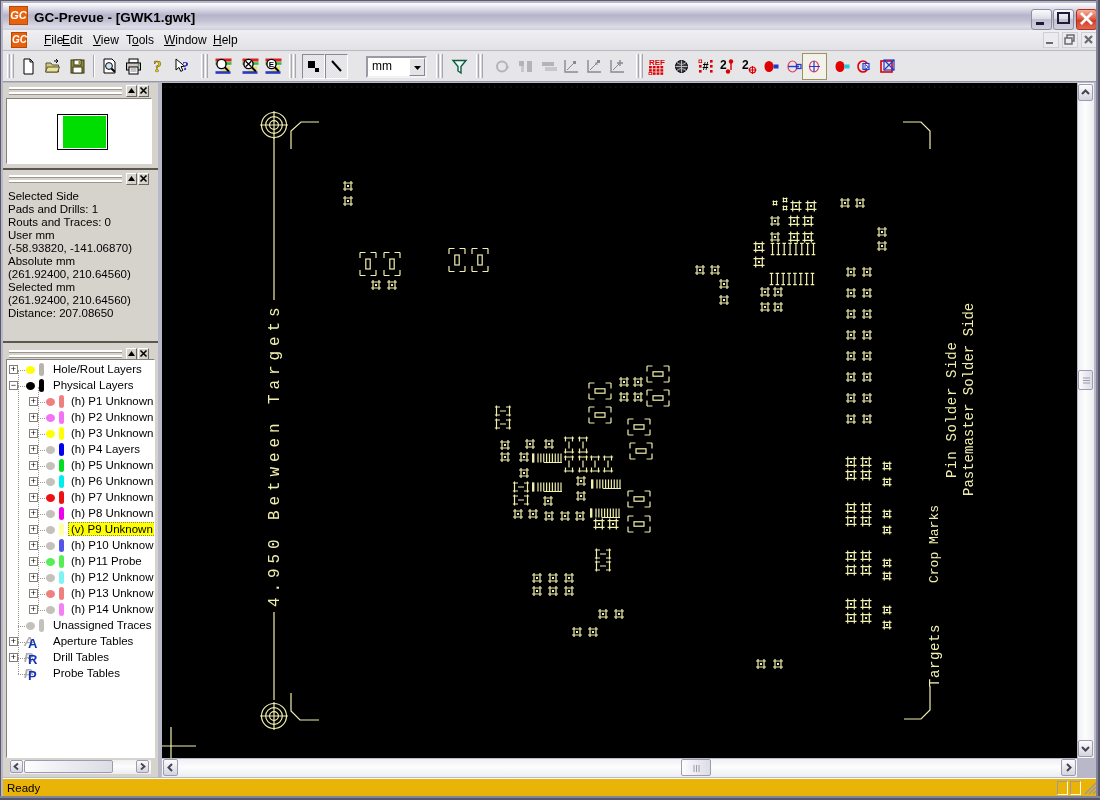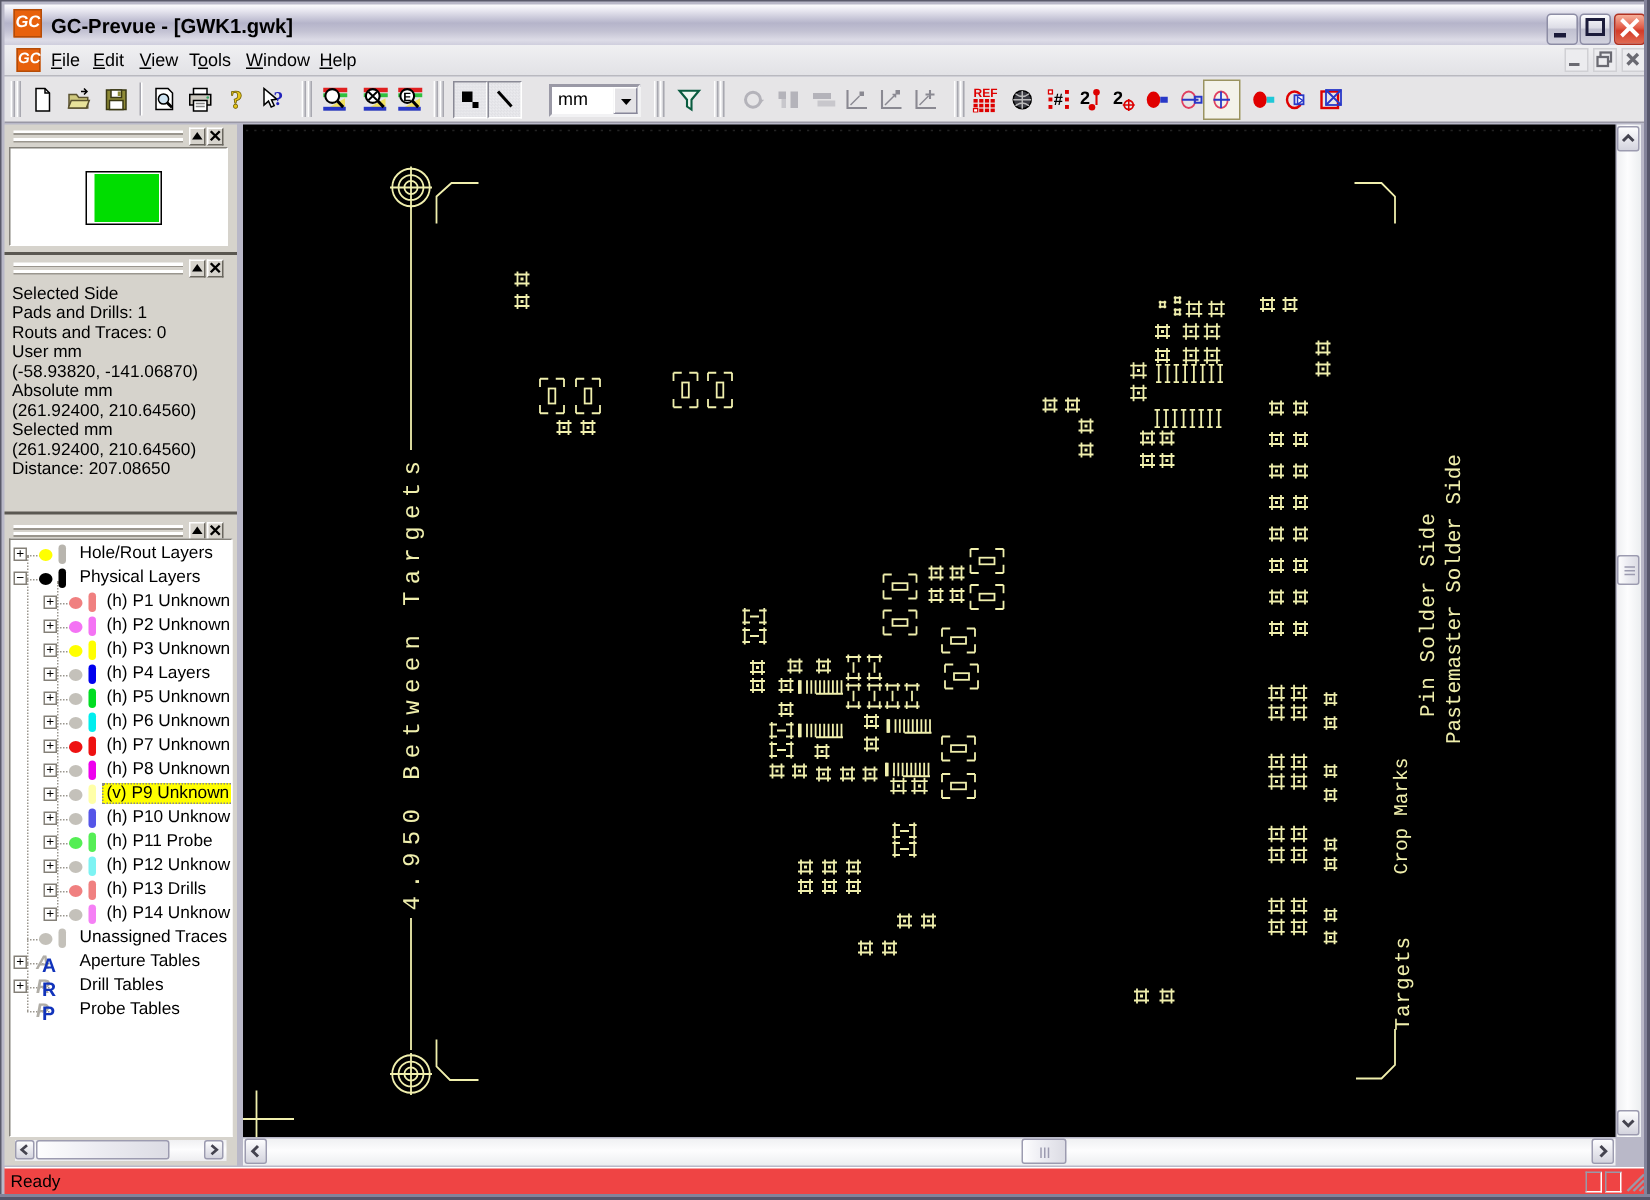--- a/index.html
+++ b/index.html
@@ -35,40 +35,40 @@
 .white{background:#fff;border:1px solid;border-color:#84817a #fff #fff #84817a}
 .infoline{position:absolute;left:5px;font-size:11.5px;color:#000;white-space:nowrap}
 
 .trow{position:absolute;font-size:11.5px;color:#000;white-space:nowrap}
 .ebox{position:absolute;width:9px;height:9px;border:1px solid #848078;background:#fff;font-size:9px;line-height:7px;text-align:center;color:#000}
 .dot{position:absolute;width:9px;height:8px;border-radius:50%}
 .bar{position:absolute;width:5px;height:13px;border-radius:2.5px}
 
 .sbtn{position:absolute;border:1px solid #9c9bb0;border-radius:2px;background:linear-gradient(180deg,#fdfdfe,#e8e8ee 50%,#d4d4de);display:flex;align-items:center;justify-content:center}
 .sthumb{position:absolute;border:1px solid #9c9bb0;border-radius:2px;background:linear-gradient(90deg,#fdfdfe,#ebebf1 50%,#dcdce4)}
-#statusbar{position:absolute;left:3px;top:778px;width:1094px;height:19px;background:#ef4444;border-top:1px solid #fff}
+#statusbar{position:absolute;left:3px;top:778px;width:1094px;height:19px;background:#eab308;border-top:1px solid #fff}
 </style></head>
 <body>
 <div id="frame"></div>
 <div id="titlebar">
  <div class="gclogo" style="left:6px;top:3px;width:19px;height:19px;font-size:11px;line-height:17px">GC</div>
  <div id="titletext">GC-Prevue - [GWK1.gwk]</div>
  <div class="capbtn" style="left:1028px"><svg width="19" height="19">
         <rect x="4" y="12" width="8" height="3" fill="#1b1b3a"></rect>
       </svg></div>
  <div class="capbtn" style="left:1050px"><svg width="19" height="19">
         <rect x="4" y="3" width="11" height="10" fill="none" stroke="#1b1b3a" stroke-width="2"></rect>
       </svg></div>
  <div class="capbtn" id="closebtn" style="left:1073px"><svg width="19" height="19">
         <path d="M4 3 L15 14 M15 3 L4 14" stroke="#fff" stroke-width="2.6"></path>
       </svg></div>
 </div>
 <div id="menubar">
  <div class="gclogo" style="left:8px;top:2px;width:16px;height:16px;font-size:10px;line-height:14px">GC</div>
- <div class="mitem" style="left:31px"><u>F</u>ile</div>
+ <div class="mitem" style="left:41px"><u>F</u>ile</div>
  <div class="mitem" style="left:59px"><u>E</u>dit</div>
  <div class="mitem" style="left:90px"><u>V</u>iew</div>
  <div class="mitem" style="left:123px">T<u>o</u>ols</div>
  <div class="mitem" style="left:161px"><u>W</u>indow</div>
  <div class="mitem" style="left:210px"><u>H</u>elp</div>
  <div class="mdibtn" style="left:1040px"><svg width="14" height="14">
         <rect x="2" y="9" width="7" height="2" fill="#6a6a72"></rect>
       </svg></div>
  <div class="mdibtn" style="left:1059px"><svg width="14" height="14">
         <rect x="4" y="2" width="7" height="6" fill="none" stroke="#6a6a72" stroke-width="1.5"></rect>
@@ -439,21 +439,21 @@
       <div class="trow" style="left:64px;top:195px">(h) P11 Probe</div>
       <div style="position:absolute;left:31px;top:218px;width:15px;border-top:1px dotted #9a968e"></div>
       <div class="ebox" style="left:22px;top:213px">+</div>
       <div class="dot" style="left:39px;top:214px;background:#c4c1ba"></div>
       <div class="bar" style="left:52px;top:211px;background:#7df3f3"></div>
       <div class="trow" style="left:64px;top:211px">(h) P12 Unknow</div>
       <div style="position:absolute;left:31px;top:234px;width:15px;border-top:1px dotted #9a968e"></div>
       <div class="ebox" style="left:22px;top:229px">+</div>
       <div class="dot" style="left:39px;top:230px;background:#f08080"></div>
       <div class="bar" style="left:52px;top:227px;background:#f08080"></div>
-      <div class="trow" style="left:64px;top:227px">(h) P13 Drills</div>
+      <div class="trow" style="left:64px;top:227px">(h) P13 Unknow</div>
       <div style="position:absolute;left:31px;top:250px;width:15px;border-top:1px dotted #9a968e"></div>
       <div class="ebox" style="left:22px;top:245px">+</div>
       <div class="dot" style="left:39px;top:246px;background:#c4c1ba"></div>
       <div class="bar" style="left:52px;top:243px;background:#f580f5"></div>
       <div class="trow" style="left:64px;top:243px">(h) P14 Unknow</div>
       <div style="position:absolute;left:11px;top:266px;width:15px;border-top:1px dotted #9a968e"></div>
       <div class="dot" style="left:19px;top:262px;background:#c4c1ba"></div>
       <div class="bar" style="left:32px;top:259px;background:#c4c1ba"></div>
       <div class="trow" style="left:46px;top:259px">Unassigned Traces</div>
       <div style="position:absolute;left:11px;top:282px;width:15px;border-top:1px dotted #9a968e"></div>

